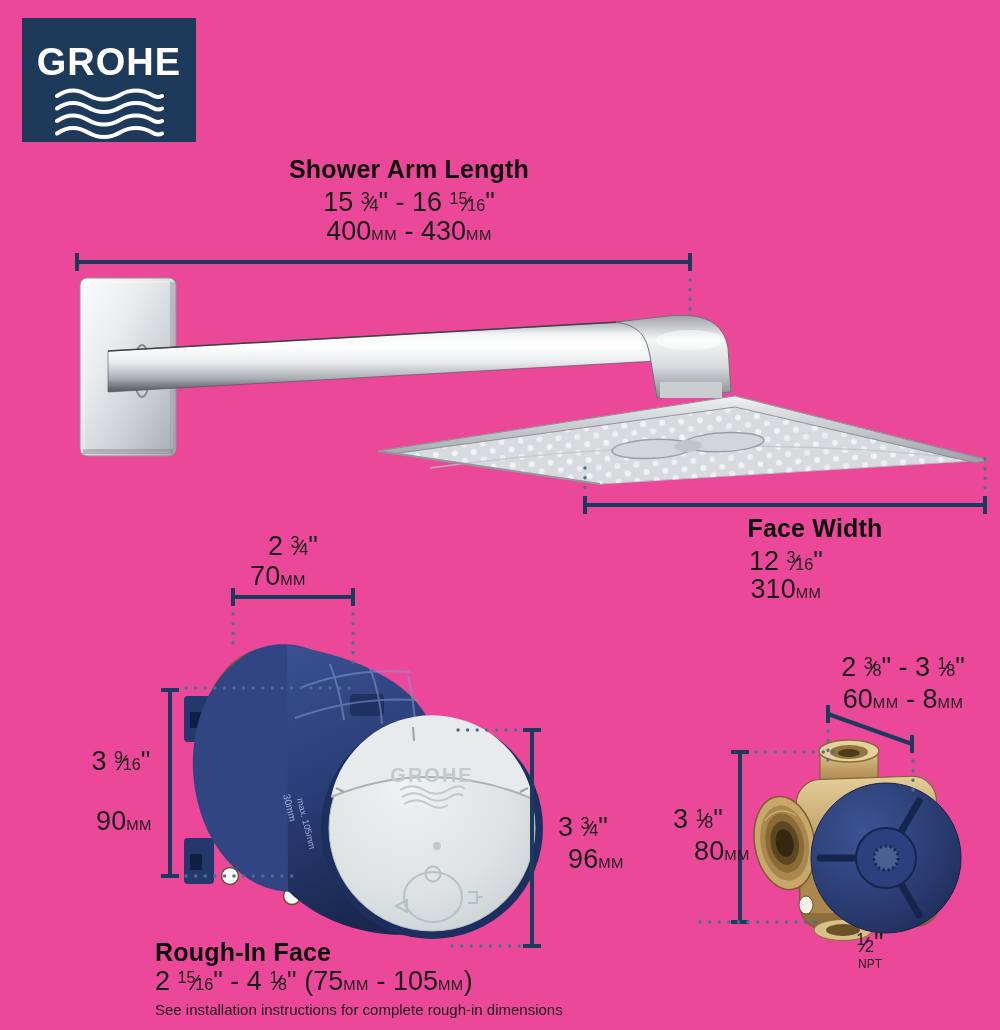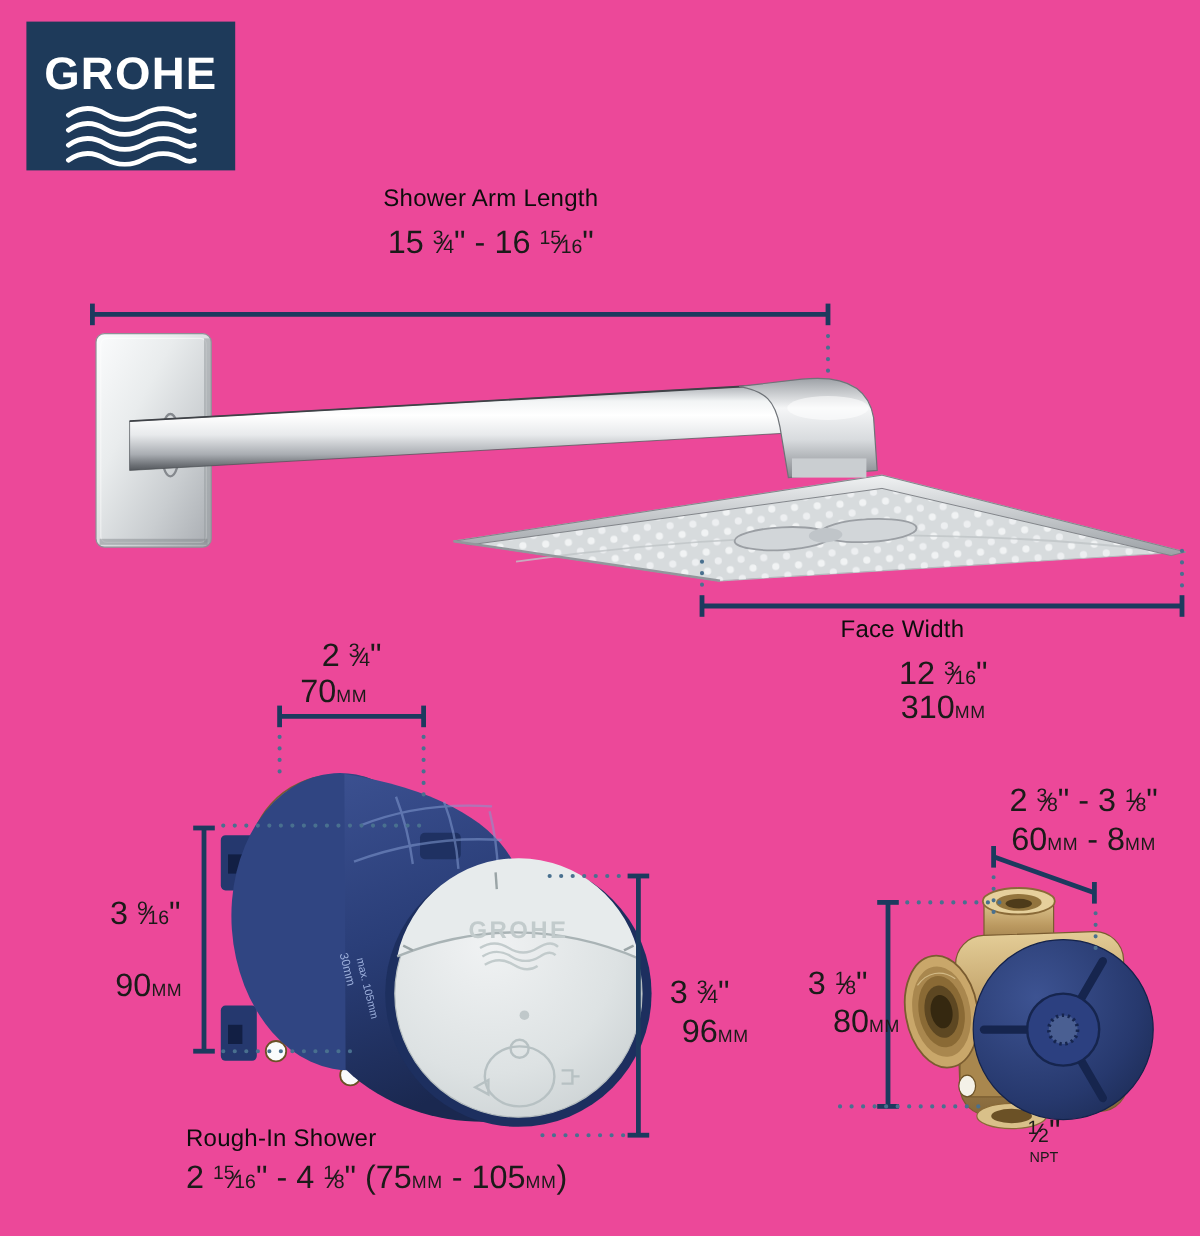--- a/index.html
+++ b/index.html
@@ -2,21 +2,21 @@
 <html><head>
 <meta charset="utf-8">
 <style>
   html,body{margin:0;padding:0;background:#ffffff;}
   #stage{
     position:relative;width:1000px;height:1030px;background:#ec4899;overflow:hidden;
     font-family:"Liberation Sans","DejaVu Sans",sans-serif;color:#1b1b19;
   }
   .abs{position:absolute;white-space:nowrap;}
   .ctr{transform:translateX(-50%);text-align:center;}
-  .dim-title{font-size:20px;font-weight:400;color:#0d0d0c;letter-spacing:.2px;}
+  .dim-title{font-size:25px;font-weight:700;color:#0d0d0c;letter-spacing:.2px;}
   .dim-num{font-size:27px;color:#1b1b19;}
   .dim-num .fr{font-size:.6em;vertical-align:.45em;}
   .dim-num .fsl{font-size:.82em;margin:0 -2px;}
   .dim-num .fd{font-size:.6em;}
   .dim-num .mm{font-size:.55em;letter-spacing:.5px;}
   .note{font-size:15px;color:#1b1b19;}
   
   #logo{position:absolute;left:22px;top:18px;width:174px;height:124px;background:#1e3a5a;}
   #logo .word{margin-top:25px;text-align:center;color:#ffffff;font-weight:700;
     font-size:38px;letter-spacing:1px;line-height:1;}
@@ -276,36 +276,38 @@
       <line class="dim" x1="740" y1="752" x2="740" y2="922"></line>
       <line class="dim" x1="731" y1="752" x2="749" y2="752"></line>
       <line class="dim" x1="731" y1="922" x2="749" y2="922"></line>
       <path class="lead" d="M756 752 H834"></path>
       <path class="lead" d="M700 922 H820"></path>
     </g>
   </svg>
 
   <div class="abs ctr dim-title" style="left:409px;top:155px">Shower Arm Length</div>
   <div class="abs ctr dim-num" style="left:409px;top:187px">15 <span class="fr">3</span><span class="fsl">⁄</span><span class="fd">4</span>" - 16 <span class="fr">15</span><span class="fsl">⁄</span><span class="fd">16</span>"</div>
-
-  <div class="abs ctr dim-title" style="left:752px;top:514px">Face Width</div>
+  <div class="abs ctr dim-num" style="left:409px;top:216px">400<span class="mm">MM</span> - 430<span class="mm">MM</span></div>
+
+  <div class="abs ctr dim-title" style="left:815px;top:514px">Face Width</div>
   <div class="abs ctr dim-num" style="left:786px;top:546px">12 <span class="fr">3</span><span class="fsl">⁄</span><span class="fd">16</span>"</div>
   <div class="abs ctr dim-num" style="left:786px;top:574px">310<span class="mm">MM</span></div>
 
   <div class="abs ctr dim-num" style="left:293px;top:531px">2 <span class="fr">3</span><span class="fsl">⁄</span><span class="fd">4</span>"</div>
   <div class="abs ctr dim-num" style="left:278px;top:561px">70<span class="mm">MM</span></div>
 
   <div class="abs ctr dim-num" style="left:121px;top:746px">3 <span class="fr">9</span><span class="fsl">⁄</span><span class="fd">16</span>"</div>
   <div class="abs ctr dim-num" style="left:124px;top:806px">90<span class="mm">MM</span></div>
 
   <div class="abs ctr dim-num" style="left:583px;top:812px">3 <span class="fr">3</span><span class="fsl">⁄</span><span class="fd">4</span>"</div>
   <div class="abs ctr dim-num" style="left:596px;top:844px">96<span class="mm">MM</span></div>
 
-  <div class="abs dim-title" style="left:155px;top:938px">Rough-In Shower</div>
+  <div class="abs dim-title" style="left:155px;top:938px">Rough-In Face</div>
   <div class="abs dim-num" style="left:155px;top:966px">2 <span class="fr">15</span><span class="fsl">⁄</span><span class="fd">16</span>" - 4 <span class="fr">1</span><span class="fsl">⁄</span><span class="fd">8</span>" (75<span class="mm">MM</span> - 105<span class="mm">MM</span>)</div>
+  <div class="abs note" style="left:155px;top:1001px">See installation instructions for complete rough-in dimensions</div>
 
   <div class="abs ctr dim-num" style="left:903px;top:652px">2 <span class="fr">3</span><span class="fsl">⁄</span><span class="fd">8</span>" - 3 <span class="fr">1</span><span class="fsl">⁄</span><span class="fd">8</span>"</div>
   <div class="abs ctr dim-num" style="left:903px;top:684px">60<span class="mm">MM</span> - 8<span class="mm">MM</span></div>
 
   <div class="abs ctr dim-num" style="left:698px;top:804px">3 <span class="fr">1</span><span class="fsl">⁄</span><span class="fd">8</span>"</div>
   <div class="abs ctr dim-num" style="left:722px;top:836px">80<span class="mm">MM</span></div>
 
   <div class="abs ctr dim-num" style="left:870px;top:928px"><span class="fr">1</span><span class="fsl">⁄</span><span class="fd">2</span>"</div>
   <div class="abs ctr" style="left:870px;top:957px;font-size:12px">NPT</div>
 

